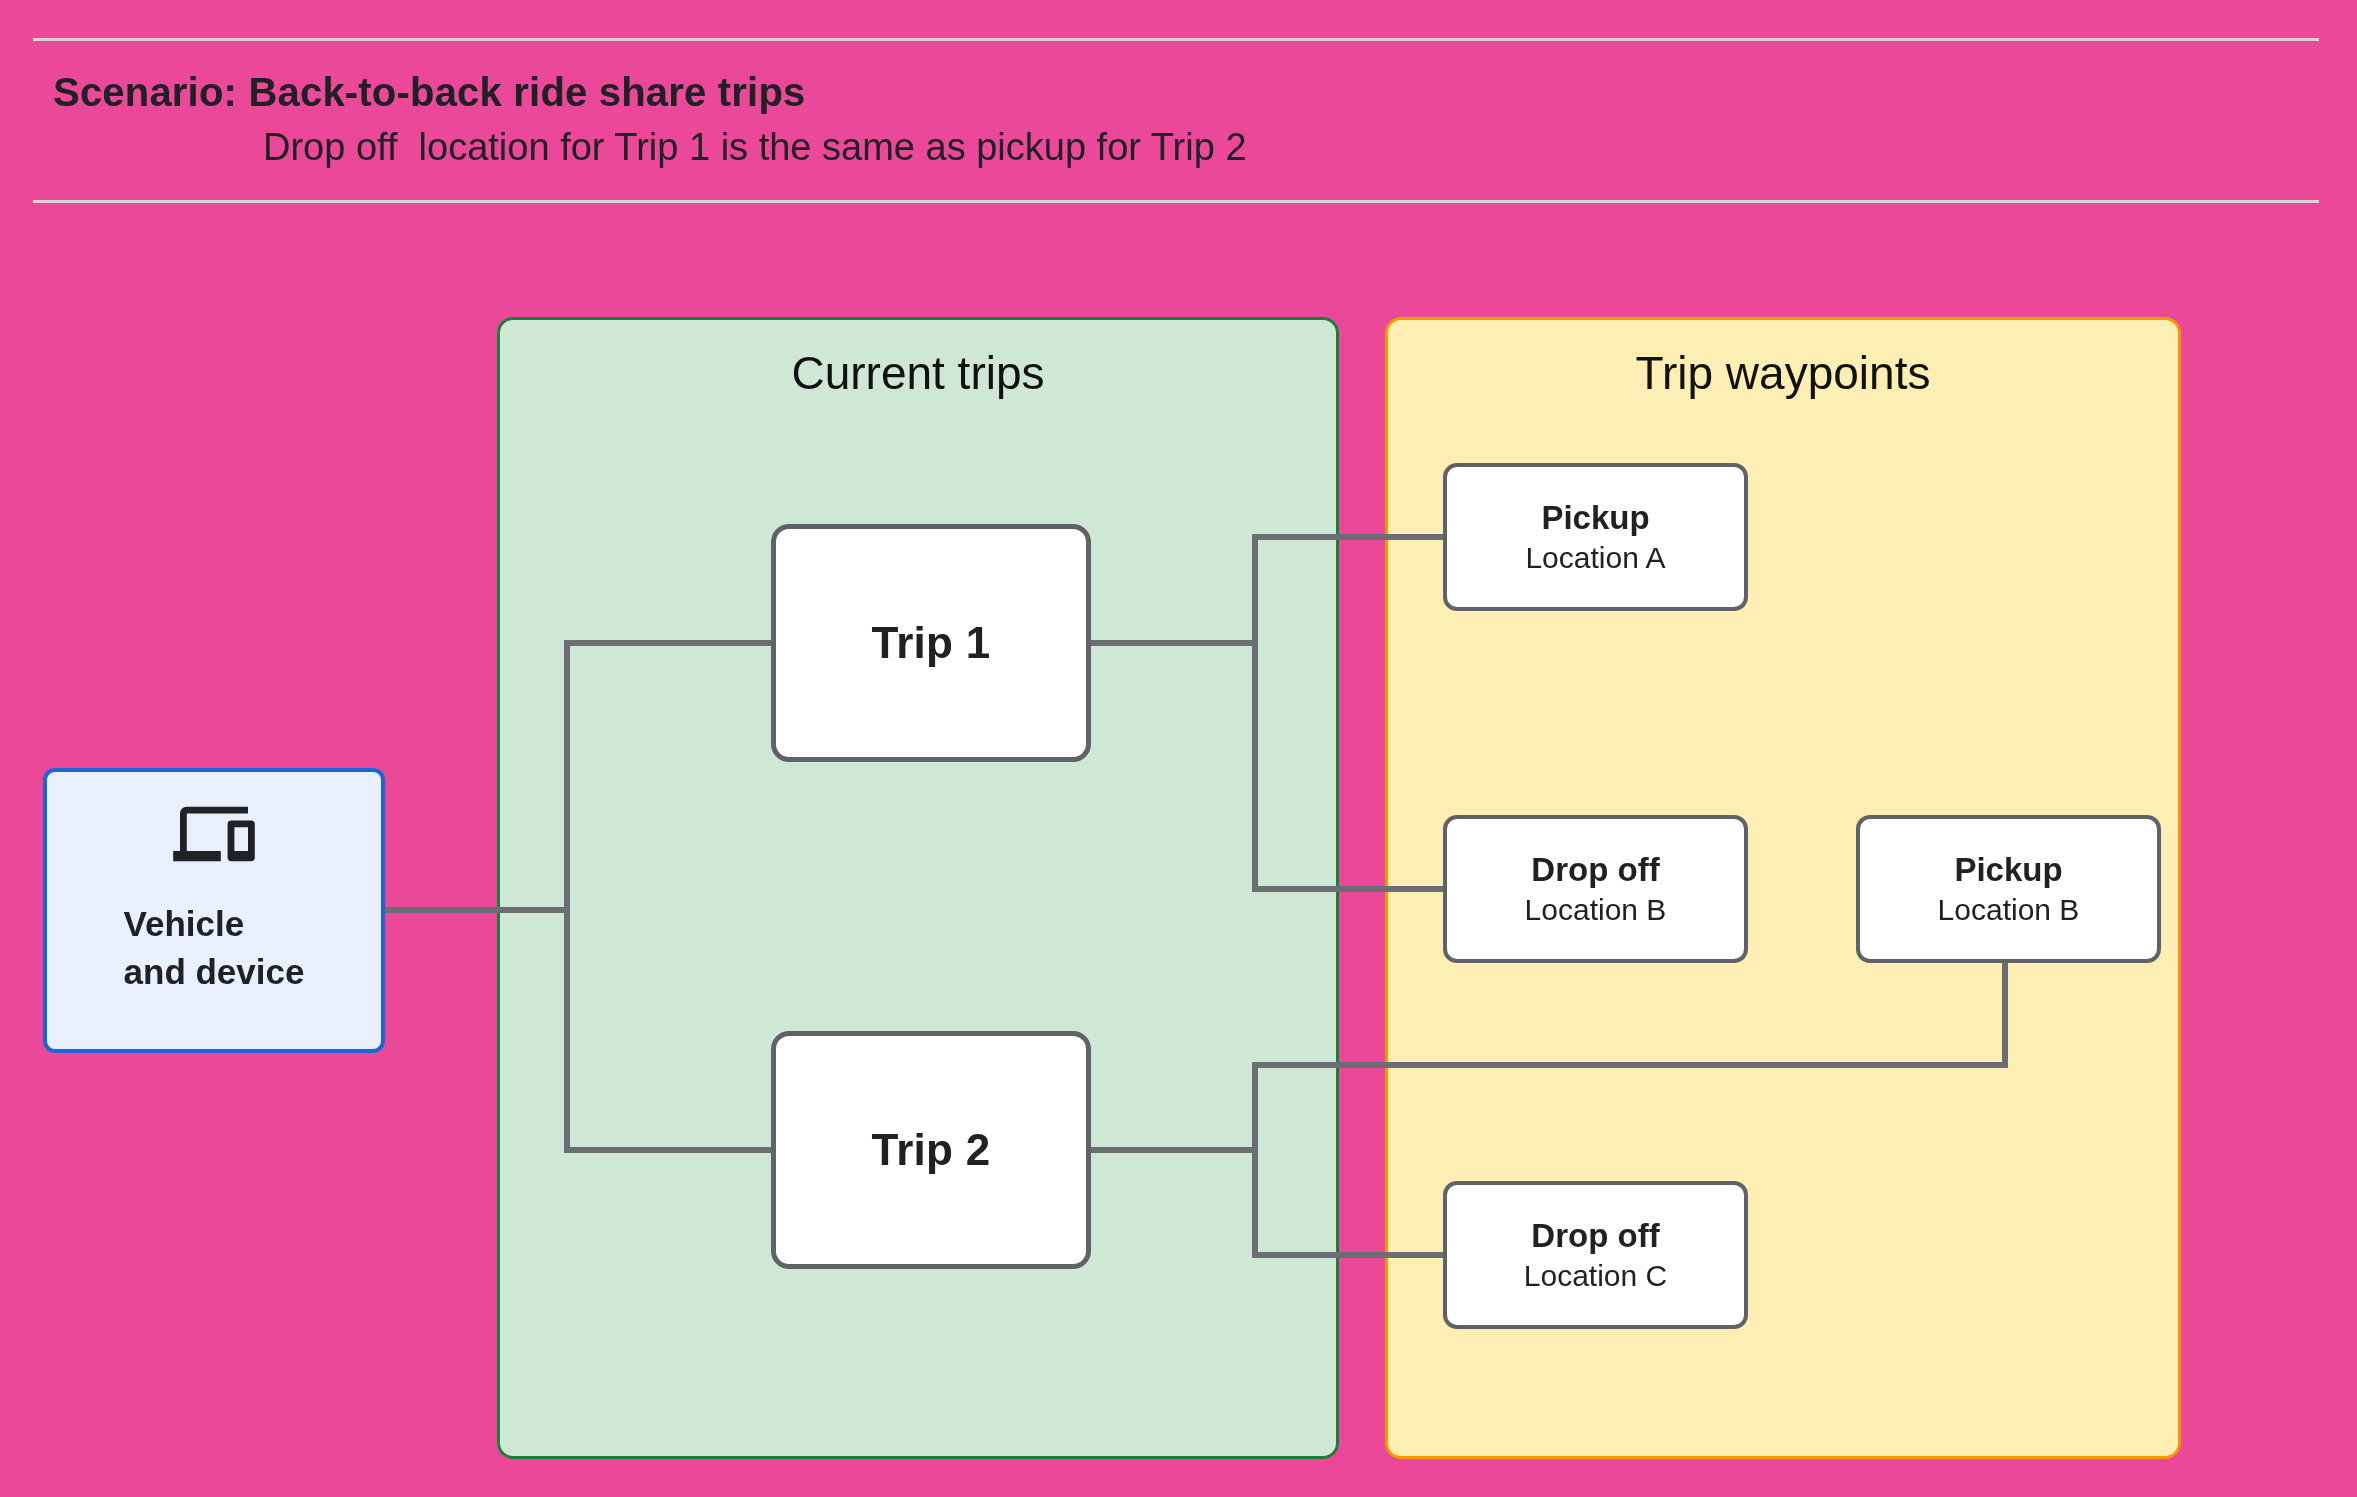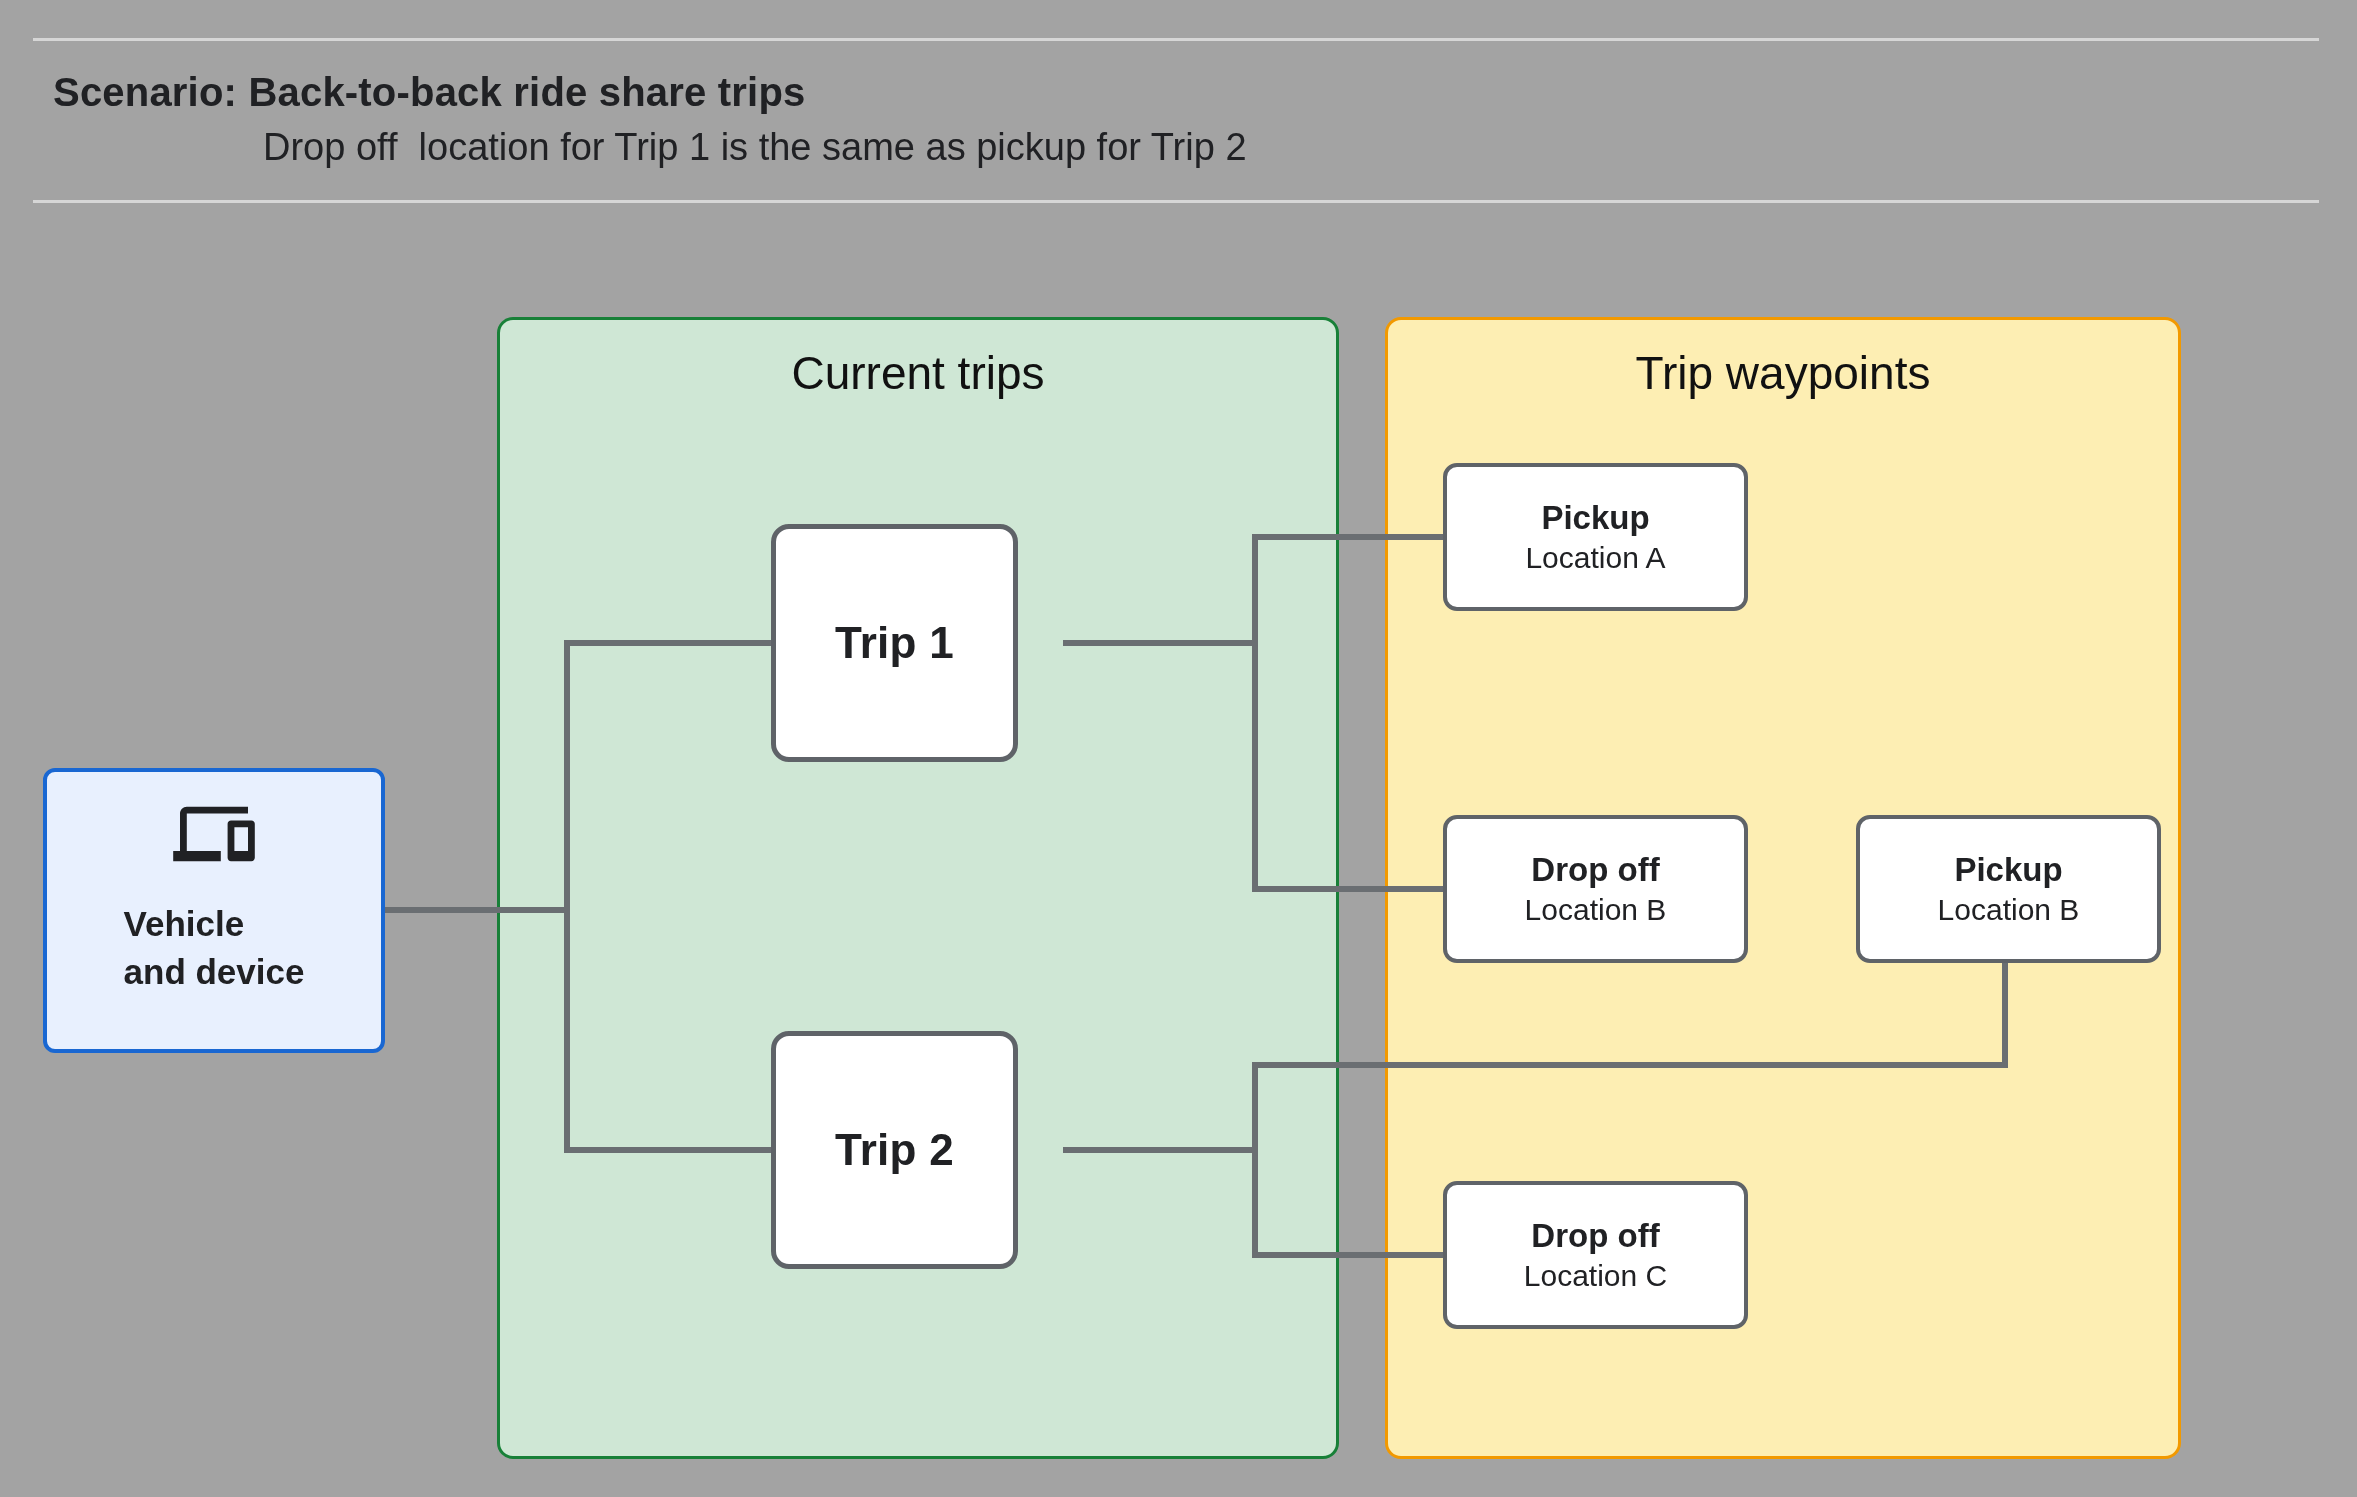--- a/index.html
+++ b/index.html
@@ -4,21 +4,21 @@
 <style>
   :root{
     --vehicle_fill:#e8f0fe; --vehicle_border:#1967d2;
     --trips_fill:#cfe7d5;   --trips_border:#188038;
     --waypoints_fill:#fdeeb3; --waypoints_border:#f29900;
     --node_border:#5f6368;  --connector:#6a6e72;
     --text:#202124;         --rule:#d6d6d6;
   }
   html,body{margin:0;padding:0;background:#fff;}
   body{font-family:"Liberation Sans", sans-serif; color:var(--text);}
-  #stage{position:relative;width:2357px;height:1497px;background:#a3a3a3;overflow:hidden;}
+  #stage{position:relative;width:2357px;height:1497px;background:#ec4899;overflow:hidden;}
 
   .rule{position:absolute;left:33px;width:2286px;height:3px;background:var(--rule);}
   .rule-top{top:38px;}
   .rule-bottom{top:200px;}
 
   .hdr-title{position:absolute;left:53px;top:70px;font-size:40px;font-weight:bold;letter-spacing:.2px;}
   .hdr-sub{position:absolute;left:263px;top:126px;font-size:38px;font-weight:normal;white-space:pre;}
 
   .group{position:absolute;border-radius:16px;box-sizing:border-box;}
   .group.green{left:497px;top:317px;width:842px;height:1142px;background:var(--trips_fill);border:3px solid var(--trips_border);padding-left:7px;}
@@ -27,21 +27,21 @@
 
   .connector{position:absolute;background:var(--connector);}
 
   .node{position:absolute;box-sizing:border-box;background:#fff;display:flex;flex-direction:column;align-items:center;justify-content:center;text-align:left;}
 
   .vehicle{left:43px;top:768px;width:342px;height:285px;background:var(--vehicle_fill);
     border:4px solid var(--vehicle_border);border-radius:12px;justify-content:flex-start;}
   .vehicle .icon{margin-top:28px;}
   .vehicle .vlabel{margin-top:28px;font-size:35px;font-weight:bold;line-height:48px;}
 
-  .trip{width:247px;height:238px;border:5px solid var(--node_border);border-radius:18px;}
+  .trip{width:320px;height:238px;border:5px solid var(--node_border);border-radius:18px;}
   .trip .tlabel{font-size:44px;font-weight:600;letter-spacing:.3px;}
   .trip1{left:771px;top:524px;}
   .trip2{left:771px;top:1031px;}
 
   .waypoint{width:305px;height:148px;border:4px solid var(--node_border);border-radius:14px;}
   .waypoint .wtitle{font-size:33px;font-weight:bold;line-height:42px;}
   .waypoint .wloc{font-size:30px;font-weight:normal;line-height:38px;}
   .wp-a{left:1443px;top:463px;}
   .wp-b{left:1443px;top:815px;}
   .wp-b2{left:1856px;top:815px;}

